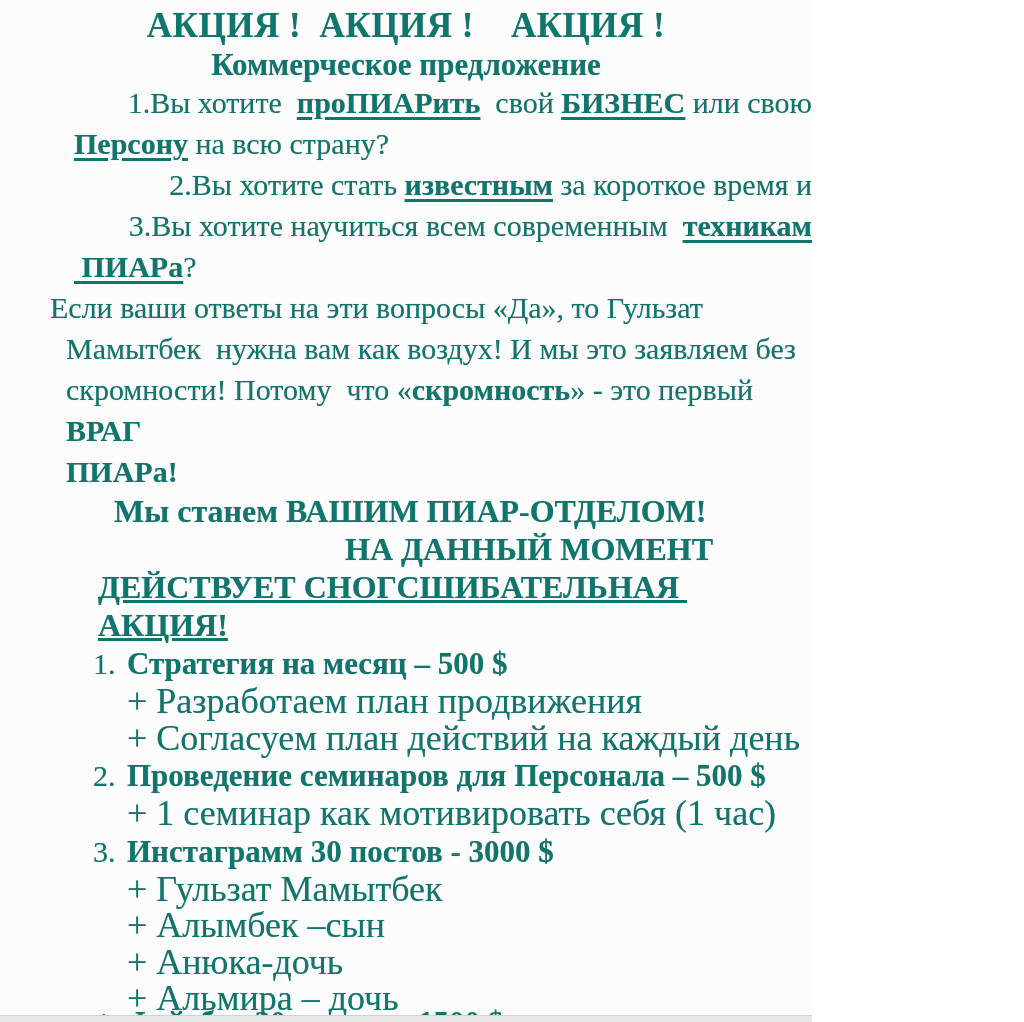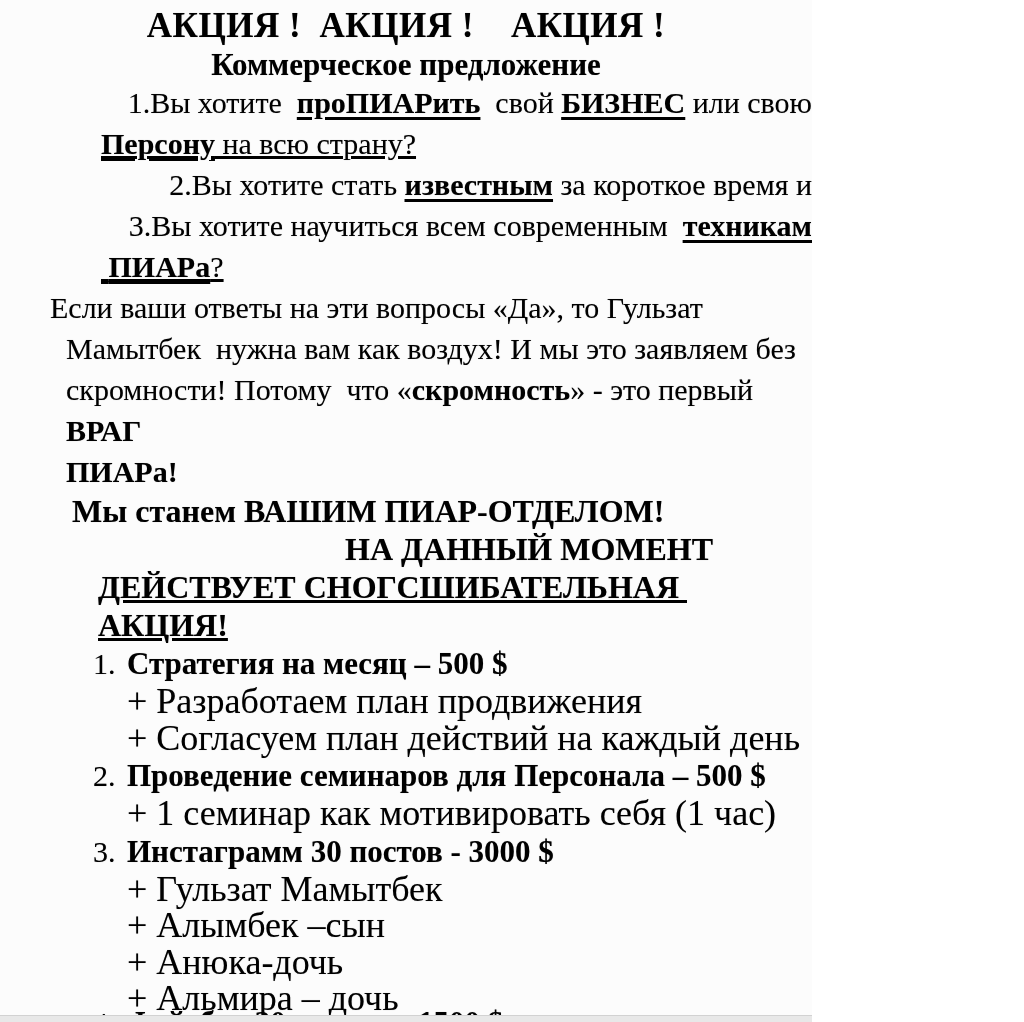--- a/index.html
+++ b/index.html
@@ -1,43 +1,43 @@
 <!DOCTYPE html>
 <html><head>
 <meta charset="utf-8">
 <style>
   * { box-sizing: border-box; }
   html, body { margin: 0; padding: 0; background: #ffffff; }
   .page {
     width: 812px; height: 1022px;
     position: relative; overflow: hidden;
     background: #fcfcfc;
-    color: #000000;
+    color: #0f766e;
     font-family: "Liberation Serif", "DejaVu Serif", serif;
     text-shadow: 0 0 0.8px rgba(25,25,25,0.38);
   }
   .b { font-weight: 700; }
   .u { text-decoration: underline; text-decoration-thickness: 2.5px; text-underline-offset: 4px; }
   h1.title {
     margin: 0; padding-top: 4px;
     font-size: 35px; line-height: 43px; font-weight: 700;
     text-align: center; white-space: pre-wrap; letter-spacing: 0.5px;
   }
   h2.subtitle {
     margin: 0; font-size: 31px; line-height: 35px;
     font-weight: 700; text-align: center;
   }
   .qline, .pline { font-size: 30px; line-height: 41px; white-space: pre-wrap; }
   .qfirst { padding-left: 44px; text-align: right; }
   .qfirst .num { display: inline-block; width: 31px; }
-  .qcont  { padding-left: 101px; text-decoration: underline; }
+  .qcont  { padding-left: 74px; }
   .pline  { padding-left: 66px; }
   .pfirst { padding-left: 50px; }
   .sline { font-weight: 700; font-size: 32px; line-height: 38px; white-space: pre-wrap; }
-  .s1 { padding-left: 72px; }
+  .s1 { padding-left: 114px; }
   .s2 { padding-left: 345px; }
   .s3 { padding-left: 98px; text-decoration: underline; }
   .oline { font-size: 31px; line-height: 39px; font-weight: 700; padding-left: 93px; white-space: pre-wrap; }
   .oline .num { font-weight: 400; display: inline-block; width: 34px; font-size: 30px; }
   .dline { font-size: 36px; line-height: 36.5px; padding-left: 127px; white-space: pre-wrap; }
   .o4 { margin-top: -14px; }
   .edge-strip {
     position: absolute; left: 0; right: 0; bottom: 0; height: 7px;
     background: #e8e8e8; border-top: 1px solid #d2d2d2; z-index: 5;
   }

